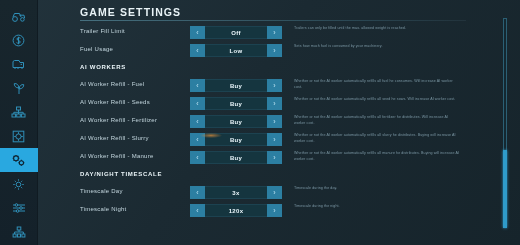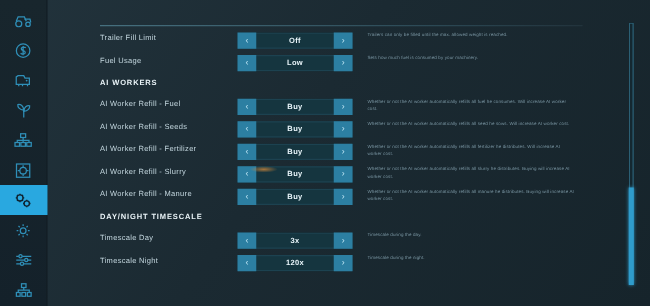--- a/index.html
+++ b/index.html
@@ -197,20 +197,21 @@
         </svg>
       </span>
     </div>
     <div class="sb-item">
       
     </div>
   </div>
 
   <div class="content">
 
+    <div class="page-title">GAME SETTINGS</div>
     <div class="title-rule"></div>
 
     <div class="rows" id="rows">
         <div class="row" style="top: 0px;">
           <div class="row-label">Trailer Fill Limit</div>
           <div class="opt">
             <div class="arrow left">‹</div>
             <div class="val">Off</div>
             <div class="arrow right">›</div>
           </div>

